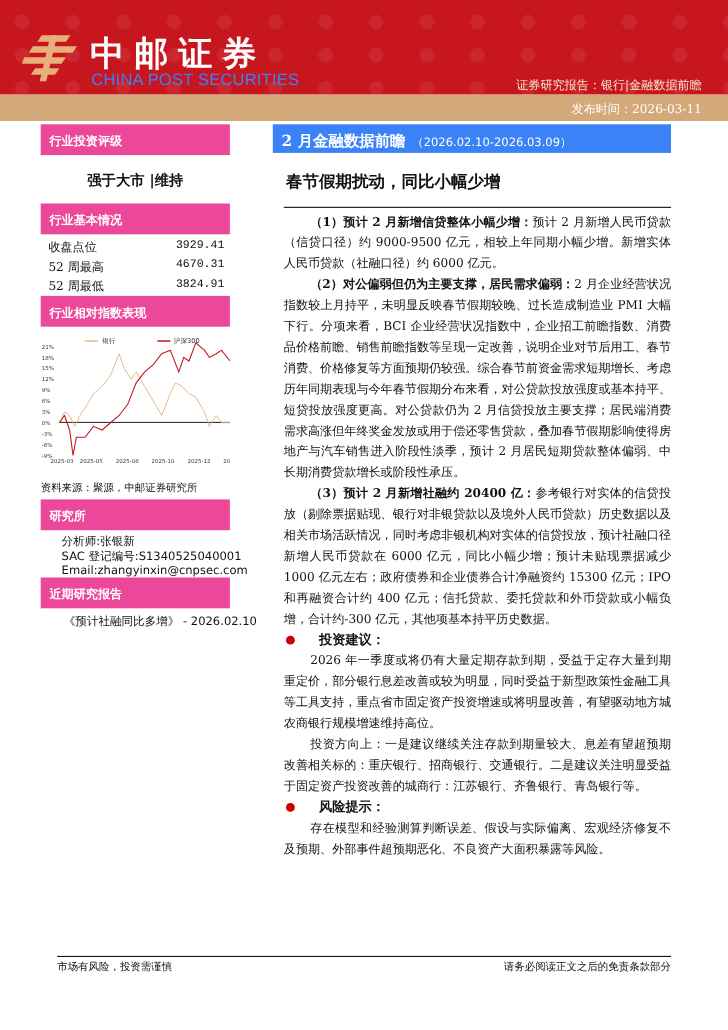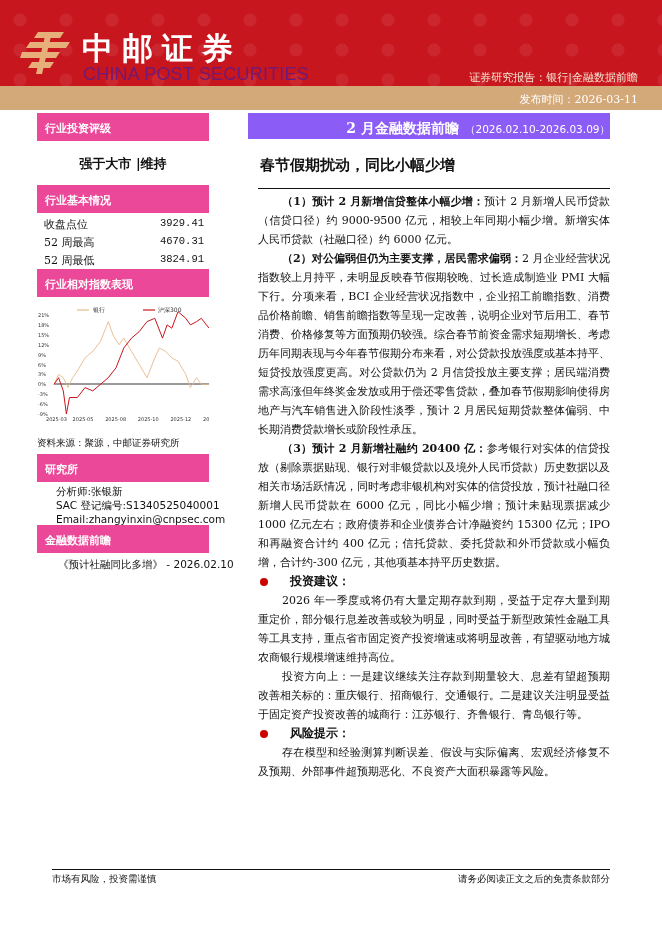--- a/index.html
+++ b/index.html
@@ -4,33 +4,33 @@
 <style>
   * { margin:0; padding:0; box-sizing:border-box; }
   html, body { width:662px; height:936px; background:#fff; overflow:hidden; }
   body { position:relative; font-family:"DejaVu Serif", serif; color:#111; }
   .banner { position:absolute; left:0; top:0; width:662px; height:86px; background:#c8161e;
     background-image: radial-gradient(circle at 20px 20px, rgba(255,255,255,0.07) 6px, transparent 7px);
     background-size: 46px 30px; }
   .band { position:absolute; left:0; top:86px; width:662px; height:24px; background:#d4a97a; }
   .logo { position:absolute; left:20px; top:30px; width:54px; height:44px; }
   .brand-cn { position:absolute; left:82px; top:28px; color:#fff; font-family:Liberation Sans, sans-serif; font-weight:bold; font-size:31px; letter-spacing:9px; }
-  .brand-en { position:absolute; left:83px; top:64px; color:#701a75; font-family:"Liberation Sans", sans-serif; font-size:18px; letter-spacing:0.2px; }
+  .brand-en { position:absolute; left:83px; top:64px; color:#3b82f6; font-family:"Liberation Sans", sans-serif; font-size:15px; letter-spacing:0.2px; }
   .report-type { position:absolute; right:24px; top:70px; color:#f5e4d0; font-size:11px; }
   .pubdate { position:absolute; right:24px; top:92px; color:#fff; font-size:11px; }
 
   .side-h { position:absolute; left:37px; width:172px; height:28px; background:#ec4899; color:#fff; font-size:11px; font-weight:bold; padding:8px 0 0 8px; }
   .rating { position:absolute; left:37px; top:155px; width:172px; text-align:center; font-size:13px; font-weight:bold; }
   .kv { position:absolute; left:44px; width:160px; font-size:11px; display:flex; justify-content:space-between; }
   .kv .v { font-family:Liberation Mono, monospace; font-size:10.5px; }
   .chart { position:absolute; left:37px; top:300px; width:172px; height:125px; }
   .src { position:absolute; left:37px; top:437px; font-size:9.5px; }
   .analyst { position:absolute; left:44px; font-size:10.5px; font-family:"DejaVu Sans", sans-serif;margin-left:12px; }
 
-  .red-h { position:absolute; left:248px; top:113px; width:362px; height:26px; background:#8b5cf6; color:#fff; padding:5px 0 0 8px;text-align:right; }
+  .red-h { position:absolute; left:248px; top:113px; width:362px; height:26px; background:#3b82f6; color:#fff; padding:5px 0 0 8px; }
   .red-h .t { font-size:14px; font-weight:bold; }
   .red-h .d { font-size:10.5px; margin-left:6px; font-family:"DejaVu Sans", sans-serif; }
   .subtitle { position:absolute; left:260px; top:156px; font-size:15px; font-weight:bold; }
   .rule { position:absolute; left:258px; width:352px; height:1px; background:#111; }
   .main { position:absolute; left:258px; top:192px; width:352px; font-size:11px; line-height:19px; }
   .bh { display:flex; align-items:center; font-weight:bold; font-size:12px; height:19px; }
   .dot { width:8px; height:8px; border-radius:50%; background:#c00; margin:0 22px 0 2px; }
   .p { text-indent:24px; text-align:justify; }
   .p b { font-weight:bold; }
   .foot { position:absolute; top:873px; font-size:9.5px; }
@@ -100,21 +100,21 @@
   <text id="lg0" x="56" y="12" font-size="6" fill="#333" font-family="DejaVu Sans, sans-serif">银行</text>
   <line x1="106" y1="10" x2="118" y2="10" stroke="#c8161e" stroke-width="1.2"></line>
   <text id="lg1" x="121" y="12" font-size="6" fill="#333" font-family="DejaVu Sans, sans-serif">沪深300</text>
 </svg>
 
 <div class="src">资料来源：聚源，中邮证券研究所</div>
 <div class="side-h" style="top:454px">研究所</div>
 <div class="analyst" style="top:485px">分析师:张银新</div>
 <div class="analyst" style="top:499px">SAC 登记编号:S1340525040001</div>
 <div class="analyst" style="top:513px">Email:zhangyinxin@cnpsec.com</div>
-<div class="side-h" style="top:525px">金融数据前瞻</div>
+<div class="side-h" style="top:525px">近期研究报告</div>
 <div class="analyst" style="top:558px; left:46px">《预计社融同比多增》 - 2026.02.10</div>
 
 <div class="red-h">
   <span class="t">2 月金融数据前瞻</span><span class="d">（2026.02.10-2026.03.09）</span>
 </div>
 <div class="subtitle">春节假期扰动，同比小幅少增</div>
 <div class="rule" style="top:188px"></div>
 
 <div class="main">
   <div class="p"><b>（1）预计 2 月新增信贷整体小幅少增：</b><span>预计 2 月新增人民币贷款（信贷口径）约 9000-9500 亿元，相较上年同期小幅少增。新增实体人民币贷款（社融口径）约 6000 亿元。</span></div>

